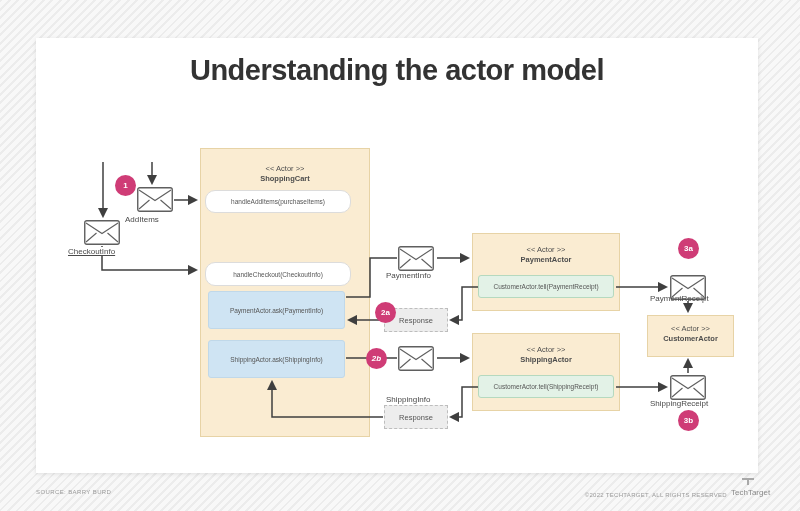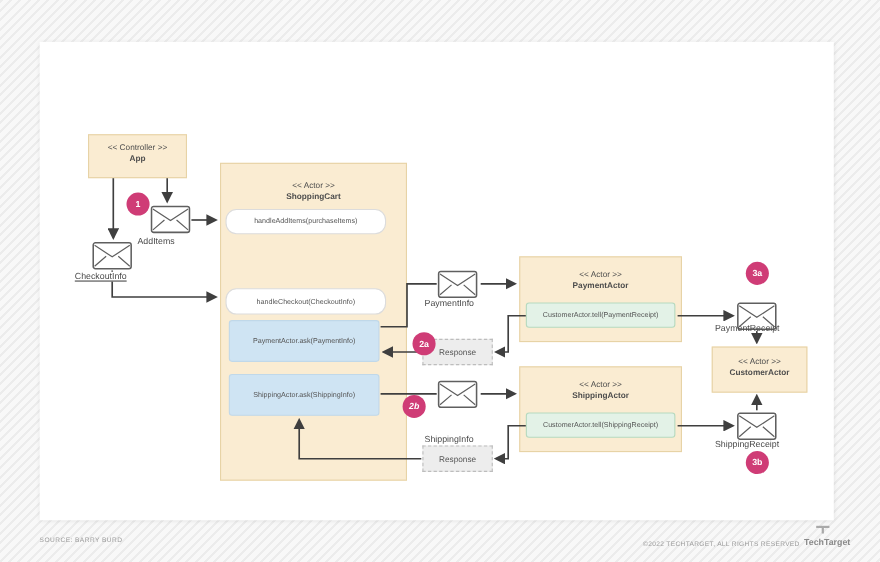--- a/index.html
+++ b/index.html
@@ -36,38 +36,35 @@
   .wires{position:absolute;left:0;top:0;z-index:3;pointer-events:none;}
   .msglabel{position:absolute;z-index:4;font-size:8px;color:#4a4a4a;text-align:left;}
   .msglabel.whitebg{background:#fff;text-decoration:underline;}
   .step{
     position:absolute;z-index:4;width:21px;height:21px;border-radius:50%;
     background:#cf3c76;color:#fff;font-size:8px;font-weight:bold;
     text-align:center;line-height:21px;
   }
   .src{position:absolute;left:36px;top:489px;z-index:4;font-size:6px;color:#9a9a9a;letter-spacing:0.4px;}
   .rights{position:absolute;left:555px;top:492px;width:172px;z-index:4;text-align:right;font-size:6px;color:#9a9a9a;letter-spacing:0.3px;}
-  .brand{position:absolute;left:731px;top:488px;z-index:4;font-size:8px;font-weight:bold;color:#8a8a8a;}
+  .brand{position:absolute;left:731px;top:488px;z-index:4;font-size:8px;font-weight:normal;color:#8a8a8a;}
   .brandmark{position:absolute;left:742px;top:478px;z-index:4;width:12px;height:8px;}
   .brandmark span{position:absolute;background:#a9a9a9;}
   .bm-top{left:0;top:0;width:12px;height:2px;}
   .bm-stem{left:5px;top:2px;width:2px;height:5px;}
 </style>
 </head>
 <body>
 
 <div class="canvas">
 
   <div class="card"></div>
 
+  <h1 class="title">Understanding the actor model</h1>
 
-  <div class="node" style="left:80px;top:122px;width:90px;height:40px;padding-top:5px;">
-    <div class="stereo">&lt;&lt; Controller &gt;&gt;</div>
-    <div class="nodename">App</div>
-  </div>
 
   <div class="node" style="left:200px;top:148px;width:170px;height:289px;padding-top:14px;">
     <div class="stereo">&lt;&lt; Actor &gt;&gt;</div>
     <div class="nodename">ShoppingCart</div>
   </div>
   <div class="innerbox wbox" style="left:205px;top:190px;width:146px;height:23px;">handleAddItems(purchaseItems)</div>
   <div class="innerbox wbox" style="left:205px;top:262px;width:146px;height:24px;">handleCheckout(CheckoutInfo)</div>
   <div class="innerbox bbox" style="left:208px;top:291px;width:137px;height:38px;">PaymentActor.ask(PaymentInfo)</div>
   <div class="innerbox bbox" style="left:208px;top:340px;width:137px;height:38px;">ShippingActor.ask(ShippingInfo)</div>
 
@@ -130,21 +127,21 @@
 
   <div class="msglabel" style="left:125px;top:215px;width:60px;">AddItems</div>
   <div class="msglabel whitebg" style="left:68px;top:247px;width:64px;">CheckoutInfo</div>
   <div class="msglabel" style="left:386px;top:271px;width:60px;">PaymentInfo</div>
   <div class="msglabel" style="left:386px;top:395px;width:60px;">ShippingInfo</div>
   <div class="msglabel" style="left:650px;top:264px;width:78px;margin-top:30px;">PaymentReceipt</div>
   <div class="msglabel" style="left:650px;top:399px;width:78px;">ShippingReceipt</div>
 
   <div class="step" style="left:115px;top:175px;">1</div>
   <div class="step" style="left:375px;top:302px;">2a</div>
-  <div class="step" style="left:366px;top:359px;font-style:italic;">2b</div>
+  <div class="step" style="left:366px;top:348px;font-style:italic;">2b</div>
   <div class="step" style="left:678px;top:238px;text-align:center;">3a</div>
   <div class="step" style="left:678px;top:410px;">3b</div>
 
   <div class="src">SOURCE: BARRY BURD</div>
   <div class="rights">©2022 TECHTARGET, ALL RIGHTS RESERVED</div>
   <div class="brandmark">
       <span class="bm-top"></span>
       <span class="bm-stem"></span>
     </div>
   <div class="brand">TechTarget</div>

